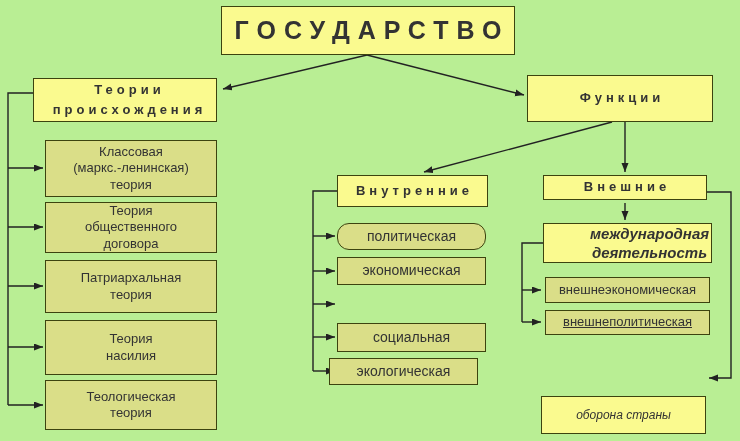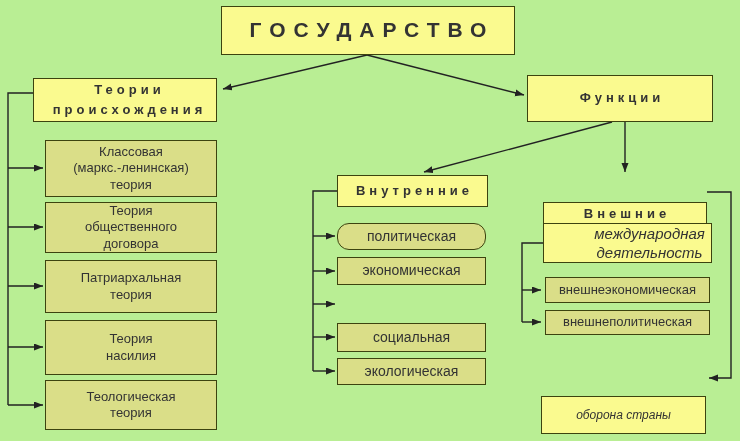--- a/index.html
+++ b/index.html
@@ -41,37 +41,37 @@
     align-items: center;
     justify-content: center;
     text-align: center;
     color: var(--text);
     white-space: pre-line;
     line-height: 1.25;
   }
   .primary { background: var(--box-primary); }
   .secondary { background: var(--box-secondary); }
   .title-box {
-    font-size: 21px;
+    font-size: 25px;
     font-weight: bold;
     letter-spacing: 8px;
     padding-left: 8px;
   }
   .hdr {
     font-size: 13px;
     font-weight: bold;
     letter-spacing: 4px;
     padding-left: 4px;
     line-height: 1.55;
   }
   .item { font-size: 13px; }
   .item-md { font-size: 14px; }
   .intl-box {
     font-size: 15px;
-    font-weight: normal;
+    font-weight: bold;
     font-style: italic;
     line-height: 1.3;
     padding-left: 44px;
   }
   .defense-box {
     font-size: 12px;
     font-style: italic;
     margin-top: 36px;
   }
 </style>
@@ -132,25 +132,25 @@
   <div class="box secondary item" style="left:45px; top:380px; width:172px; height:50px;">Теологическая
 теория</div>
 
   <div class="box primary hdr" style="left:527px; top:75px; width:186px; height:47px;">Функции</div>
 
   <div class="box primary hdr" style="left:337px; top:175px; width:151px; height:32px;">Внутренние</div>
 
   <div class="box secondary item-md" style="left:337px; top:223px; width:149px; height:27px;border-radius:12px;">политическая</div>
   <div class="box secondary item-md" style="left:337px; top:257px; width:149px; height:28px;">экономическая</div>
   <div class="box secondary item-md" style="left:337px; top:323px; width:149px; height:29px;">социальная</div>
-  <div class="box secondary item-md" style="left:337px; top:358px; width:149px; height:27px;">экологическая</div>
+  <div class="box secondary item-md" style="left:329px; top:358px; width:149px; height:27px;">экологическая</div>
 
-  <div class="box primary hdr" style="left:543px; top:175px; width:164px; height:25px;margin-top:27px;">Внешние</div>
+  <div class="box primary hdr" style="left:543px; top:175px; width:164px; height:25px;">Внешние</div>
 
   <div class="box primary intl-box" style="left:543px; top:223px; width:169px; height:40px;">международная
 деятельность</div>
 
   <div class="box secondary item" style="left:545px; top:277px; width:165px; height:26px;">внешнеэкономическая</div>
-  <div class="box secondary item" style="left:545px; top:310px; width:165px; height:25px;">внешнеполитическая</div>
+  <div class="box secondary item" style="left:545px; top:310px; width:165px; height:25px;text-decoration:underline;">внешнеполитическая</div>
 
   <div class="box primary defense-box" style="left:541px; top:360px; width:165px; height:38px;">оборона  страны</div>
 
 </div>
 
 </body></html>

